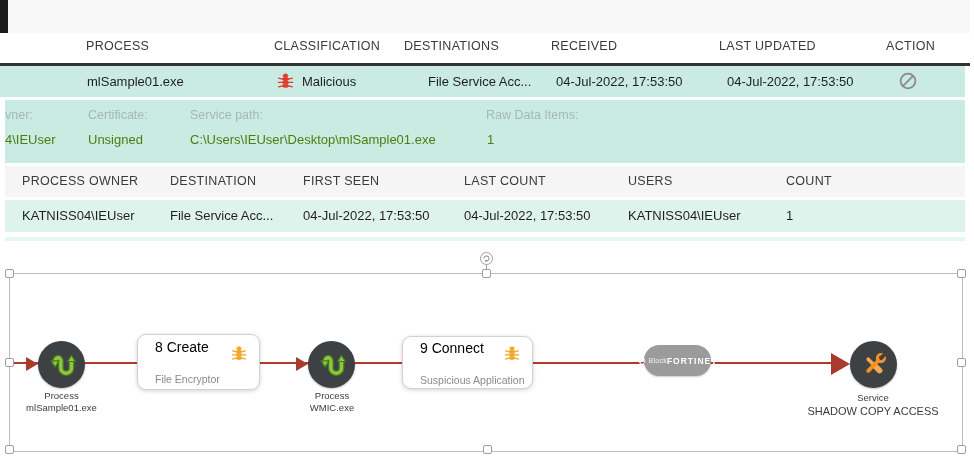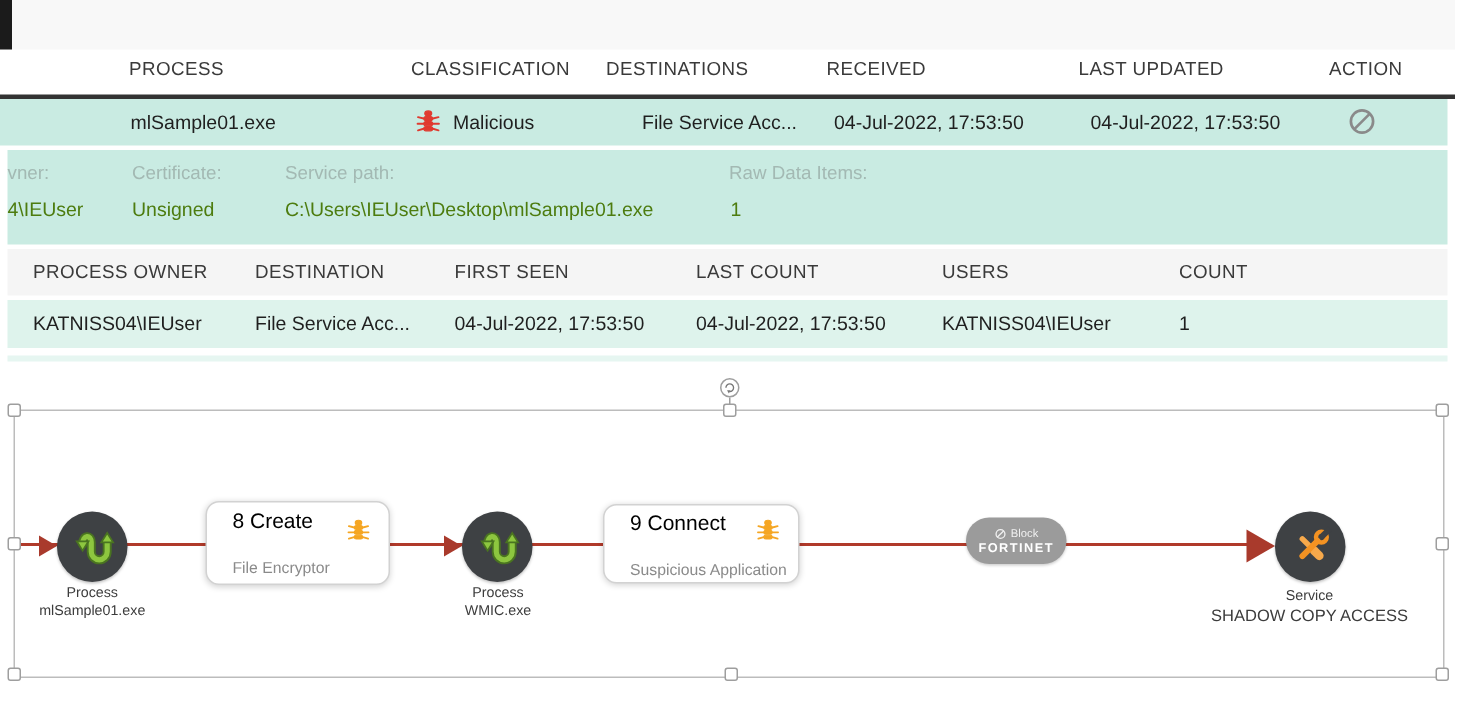--- a/index.html
+++ b/index.html
@@ -33,21 +33,21 @@
   .node{width:47px;height:47px;border-radius:50%;background:#3e4144;display:flex;align-items:center;justify-content:center;
         box-shadow:0 1px 2px rgba(0,0,0,.25);}
   .node-label{font-size:9.5px;line-height:1.3;color:#3c3c3c;text-align:center;white-space:nowrap;}
   .node-label .big{font-size:11px;}
   .card{background:#fff;border:1px solid #d2d2d2;border-radius:9px;box-shadow:0 1px 4px rgba(0,0,0,.18);
         display:flex;flex-direction:column;justify-content:center;padding-left:17px;box-sizing:border-box;}
   .card-title{font-size:14px;color:#000000;}
   .card-sub{font-size:10.5px;color:#8a8a8a;margin-top:18px;}
   .card-bug{position:absolute;top:11px;right:12px;}
   .pill{left:644px;top:345px;width:67px;height:31px;border-radius:16px;background:#9b9b9b;
-        display:flex;flex-direction:column;align-items:center;justify-content:center;box-shadow:0 1px 2px rgba(0,0,0,.2);}
+        display:flex;align-items:center;justify-content:center;box-shadow:0 1px 2px rgba(0,0,0,.2);}
   .pill-l1{font-size:7.5px;color:rgba(255,255,255,.85);display:flex;align-items:center;gap:3px;line-height:9px;}
   .pill-l2{font-size:8.5px;font-weight:bold;color:#fff;letter-spacing:1px;line-height:10px;}
   .bug-red{color:#e03a2f;}
   .bug-orange{color:#f5a623;}
 </style>
 </head>
 <body>
 
 <div id="screen">
 

